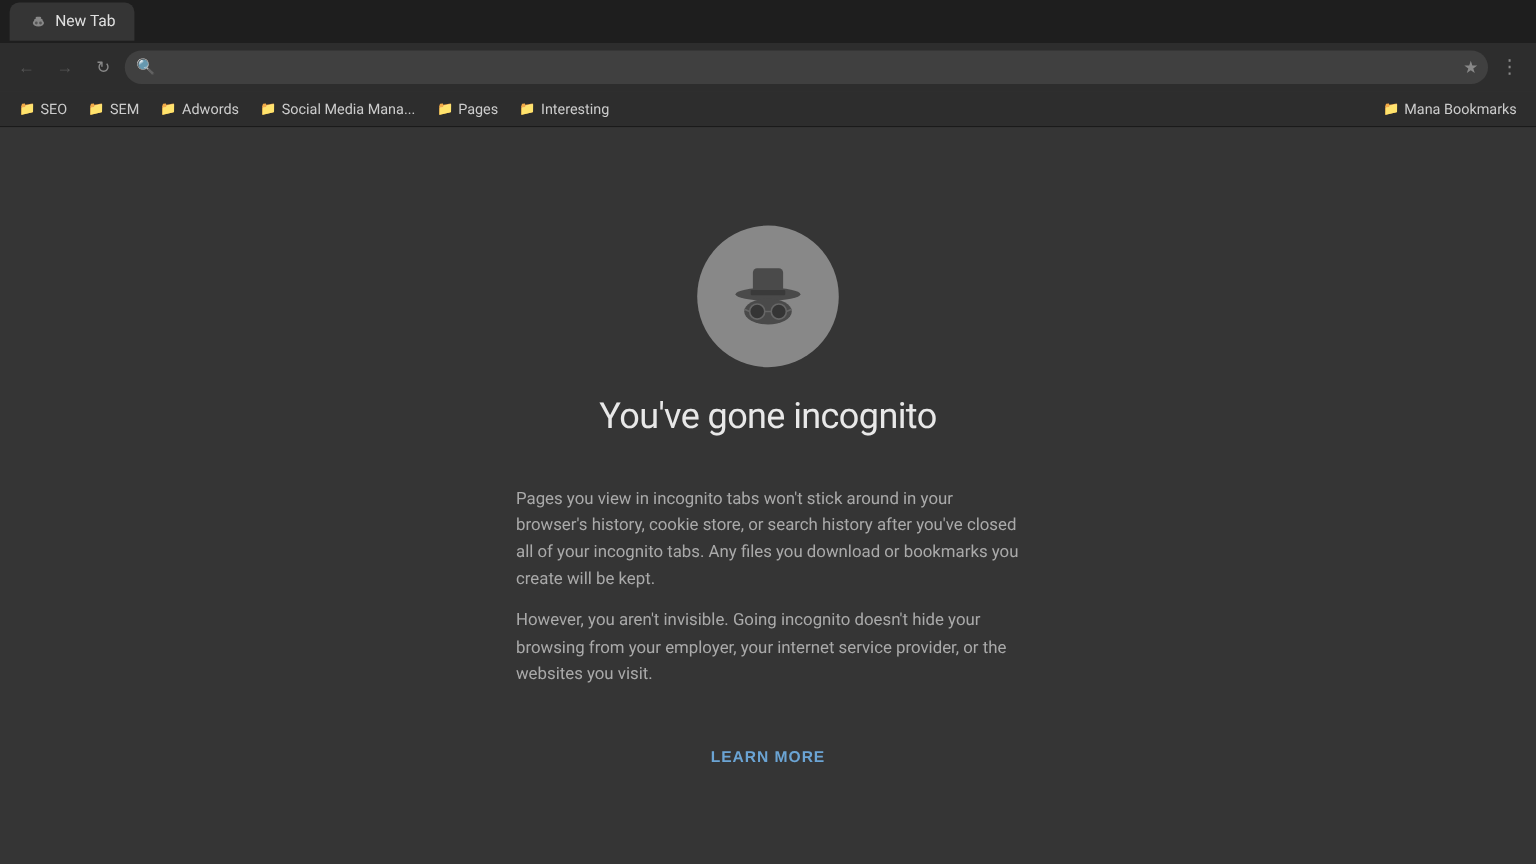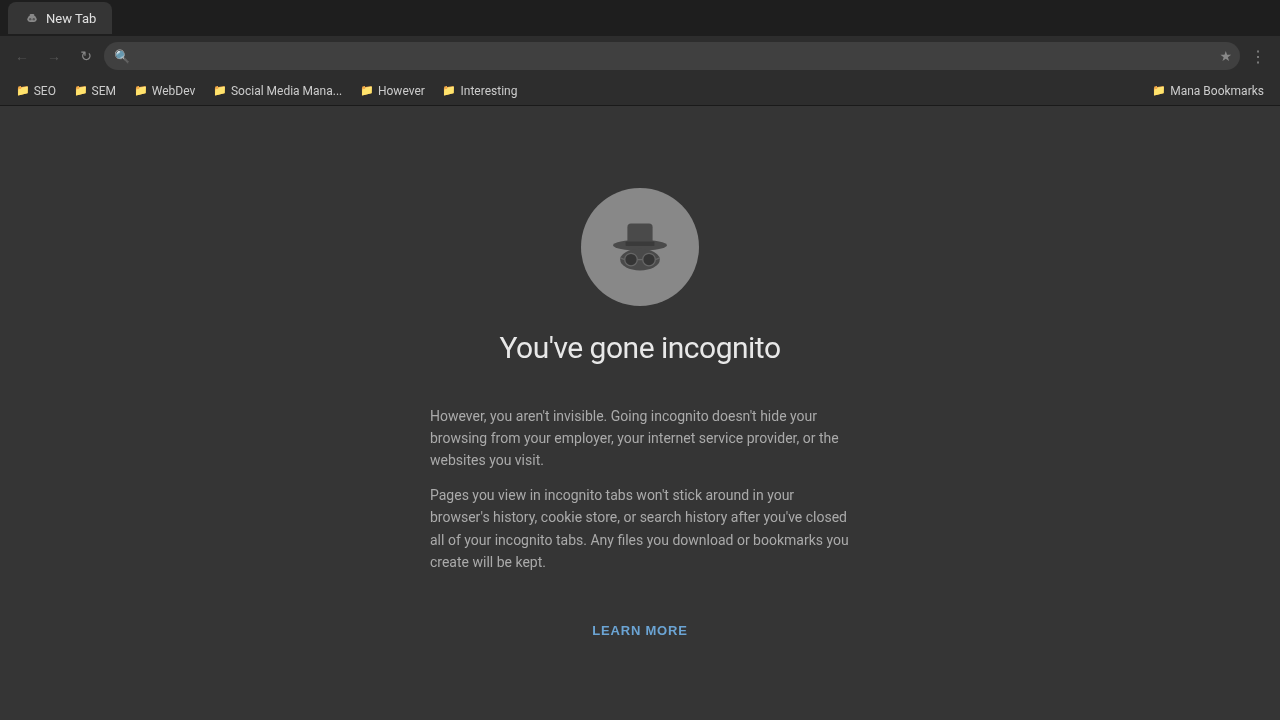--- a/index.html
+++ b/index.html
@@ -267,29 +267,29 @@
     <div class="bookmark-item">
       <span class="bookmark-icon">📁</span>
       <span>SEO</span>
     </div>
     <div class="bookmark-item">
       <span class="bookmark-icon">📁</span>
       <span>SEM</span>
     </div>
     <div class="bookmark-item">
       <span class="bookmark-icon">📁</span>
-      <span>WebDev</span>
+      <span>Adwords</span>
     </div>
     <div class="bookmark-item">
       <span class="bookmark-icon">📁</span>
       <span>Social Media Mana...</span>
     </div>
     <div class="bookmark-item">
       <span class="bookmark-icon">📁</span>
-      <span>However</span>
+      <span>Pages</span>
     </div>
     <div class="bookmark-item">
       <span class="bookmark-icon">📁</span>
       <span>Interesting</span>
     </div>
 
     <div class="bookmarks-right">
       <div class="bookmark-item">
         <span class="bookmark-icon">📁</span>
         <span>Mana Bookmarks</span>
@@ -319,23 +319,23 @@
 
         <line x1="23" y1="54" x2="18" y2="52" stroke="#666" stroke-width="1.5"></line>
 
         <line x1="57" y1="54" x2="62" y2="52" stroke="#666" stroke-width="1.5"></line>
       </svg>
     </div>
 
     <h1 class="incognito-title">You've gone incognito</h1>
 
     <div class="incognito-text-block">
+      <p class="incognito-text">Pages you view in incognito tabs won't stick around in your browser's history, cookie store, or search history after you've closed all of your incognito tabs. Any files you download or bookmarks you create will be kept.</p>
+    </div>
+
+    <div class="incognito-text-block">
       <p class="incognito-text">However, you aren't invisible. Going incognito doesn't hide your browsing from your employer, your internet service provider, or the websites you visit.</p>
-    </div>
-
-    <div class="incognito-text-block">
-      <p class="incognito-text">Pages you view in incognito tabs won't stick around in your browser's history, cookie store, or search history after you've closed all of your incognito tabs. Any files you download or bookmarks you create will be kept.</p>
     </div>
 
     <button class="learn-more-btn">LEARN MORE</button>
 
   </div>
 </div>
 
 </body></html>

